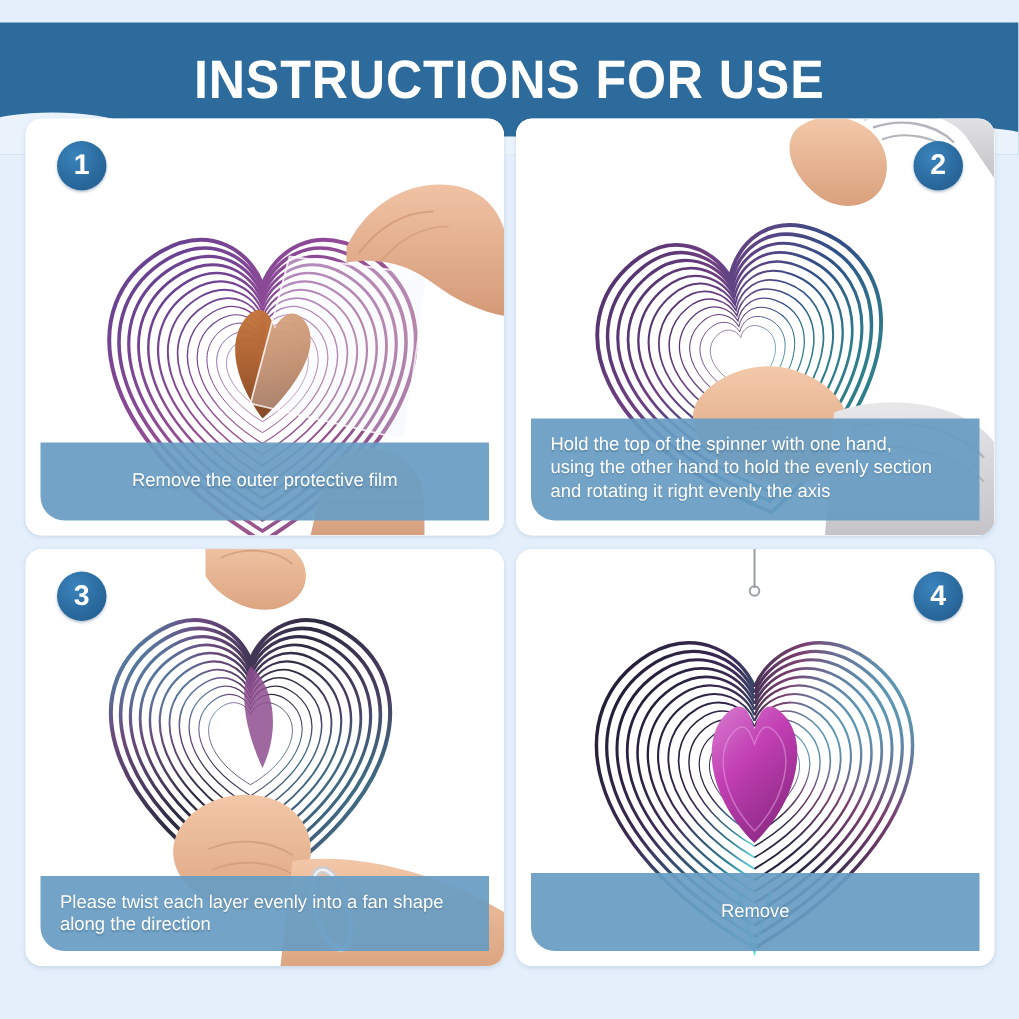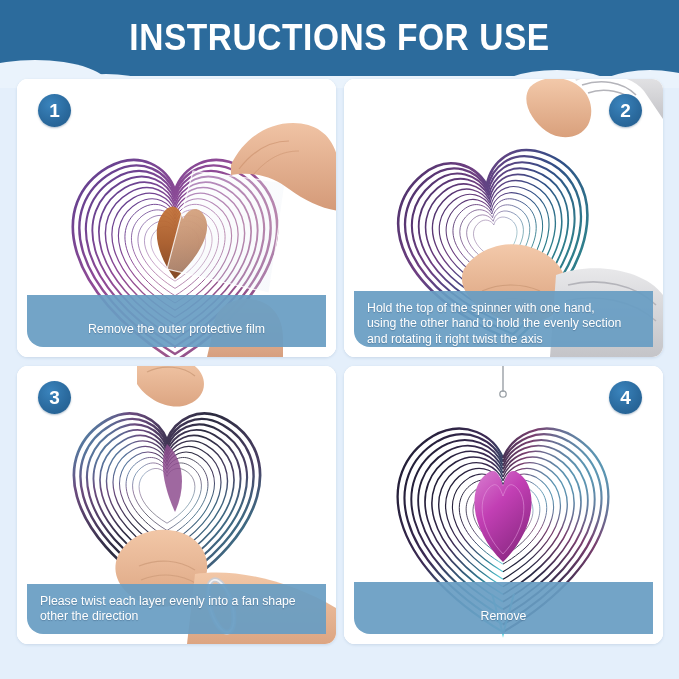--- a/index.html
+++ b/index.html
@@ -15,21 +15,21 @@
   .page {
     position: relative;
     width: 679px;
     height: 679px;
     background: #e4effb;
   }
 
   
   .header {
     position: absolute;
-    left: 0; top: 0;
+    left: 0; top: 15px;
     width: 679px;
     height: 88px;
     background: #2c6b9c;
     overflow: hidden;
   }
   .header-title {
     position: absolute;
     left: 0; top: 17px;
     width: 679px;
     text-align: center;
@@ -104,22 +104,22 @@
     color: #ffffff;
     border-radius: 0 0 0 16px;
     padding: 10px 13px;
     font-size: 12.3px;
     line-height: 15.4px;
     z-index: 6;
     text-shadow: 0 1px 1px rgba(40,70,100,0.35);
   }
   .caption.center { text-align: center; }
   .caption.left   { text-align: left; }
-  .cap-h52 { height: 52px; display: flex; align-items: flex-end; justify-content: center; }
-  .cap-h62 { height: 56px; }
+  .cap-h52 { height: 52px; display: flex; align-items: center; justify-content: center; }
+  .cap-h62 { height: 68px; }
   .cap-h50 { height: 50px; }
 
   
   .art { position: absolute; left: 0; top: 0; width: 100%; height: 100%; }
   .art svg { display: block; width: 100%; height: 100%; }
 </style>
 </head>
 <body>
 
 <div class="page">
@@ -260,21 +260,21 @@
             <path d="M212,196 C248,182 300,190 319,216 L319,278 L206,278 Z" fill="url(#g2sleeve)"></path>
             <path d="M224,206 C256,198 292,206 312,226" fill="none" stroke="#b4b4ba" stroke-width="1.6"></path>
             <path d="M222,222 C254,214 290,222 312,242" fill="none" stroke="#b4b4ba" stroke-width="1.4"></path>
           </g>
         </svg>
       </div>
       <div class="badge badge-right">2</div>
       <div class="caption left cap-h62">
         <div>Hold the top of the spinner with one hand,</div>
         <div>using the other hand to hold the evenly section</div>
-        <div>and rotating it right twist the axis</div>
+        <div>and rotating it right evenly the axis</div>
       </div>
     </div>
   </div>
 
   <div class="panel p3">
     <div class="photo">
       <div class="art">
         <svg viewBox="0 0 319 278" preserveAspectRatio="xMidYMid slice">
           <defs>
             <linearGradient id="g3ring" x1="0" y1="0" x2="1" y2="0.7">
@@ -320,21 +320,21 @@
             <path d="M178,208 C218,202 272,214 319,242 L319,278 L170,278 Z" fill="url(#g3skin)"></path>
 
             <ellipse cx="204" cy="240" rx="11" ry="27" fill="none" stroke="#cdcdd2" stroke-width="5" transform="rotate(-16 204 240)"></ellipse>
             <ellipse cx="204" cy="240" rx="11" ry="27" fill="none" stroke="#f2f2f5" stroke-width="1.6" transform="rotate(-16 204 240)"></ellipse>
           </g>
         </svg>
       </div>
       <div class="badge badge-left">3</div>
       <div class="caption left cap-h50">
         <div>Please twist each layer evenly into a fan shape</div>
-        <div>other the direction</div>
+        <div>along the direction</div>
       </div>
     </div>
   </div>
 
   <div class="panel p4">
     <div class="photo">
       <div class="art">
         <svg viewBox="0 0 319 278" preserveAspectRatio="xMidYMid slice">
           <defs>
             <linearGradient id="g4a" x1="0" y1="0" x2="1" y2="1">

